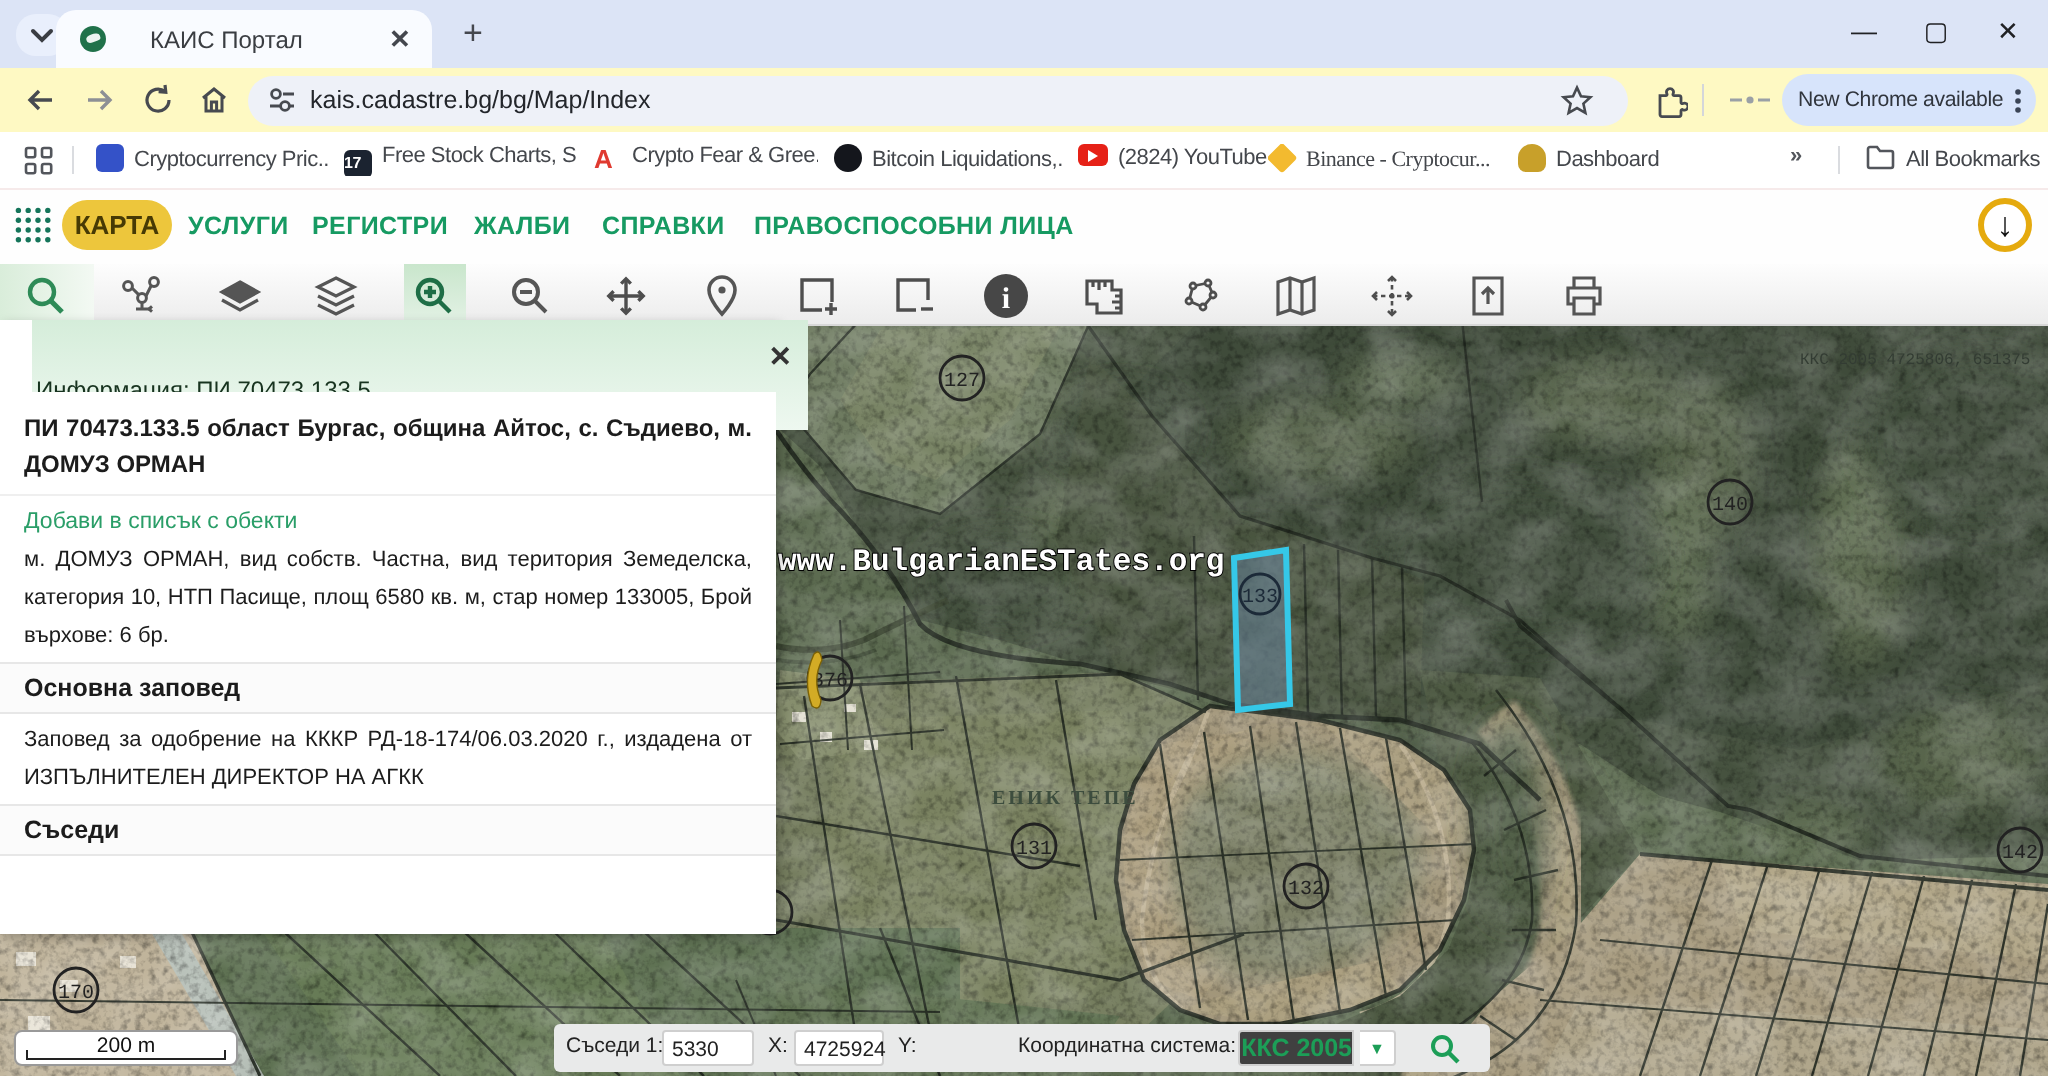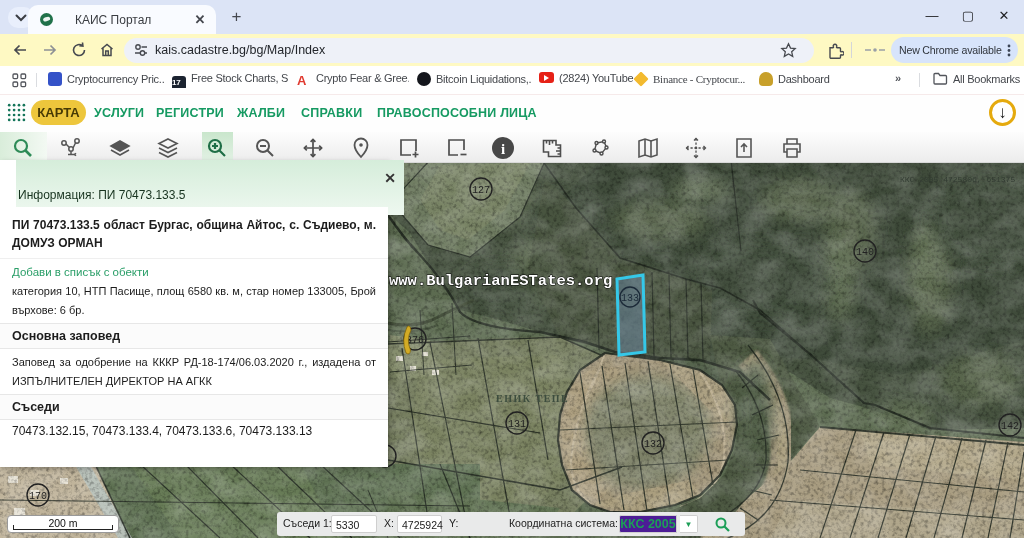--- a/index.html
+++ b/index.html
@@ -37,35 +37,35 @@
 
 
 .mtoolbar { position:absolute; top:132px; left:0; width:1024px; height:31px; background:linear-gradient(#fdfdfd,#ececec); border-bottom:1px solid #d8d8d8; }
 .mt { position:absolute; top:3px; width:26px; height:26px; }
 .searchtile { position:absolute; left:0; top:0; width:47px; height:31px; background:linear-gradient(90deg,#d9edda,#f3f9f3); }
 
 
 .panel { position:absolute; left:0; top:160px; width:388px; height:307px; background:#fff; box-shadow:2px 2px 5px rgba(0,0,0,.25); z-index:5; }
 .phead { position:absolute; top:0; left:16px; width:100%; height:55px; background:linear-gradient(#d5edda,#eef8f0); font-size:12px; color:#17331f; padding:28px 0 0 2px; }
 .pclose { position:absolute; right:8px; top:10px; font-size:14px; color:#333; font-weight:bold; }
-.pbody { position:absolute; top:47px; left:0; width:100%; height:208px; background:#fff; font-size:12.5px; color:#1c1c1c; }
+.pbody { position:absolute; top:36px; left:0; width:100%; height:208px; background:#fff; font-size:12.5px; color:#1c1c1c; }
 .ptitle { padding:10px 12px 6px 12px; font-weight:bold; font-size:12px; line-height:17.5px; border-bottom:1px solid #efefef; }
 .plink { padding:7px 12px 0 12px; color:#2a9e68; font-size:11.5px; }
 .ppara { padding:4px 12px 3px 12px; line-height:19px; font-size:11px; }
 .jline { text-align:justify; text-align-last:justify; }
 .psect { padding:5px 12px; font-weight:bold; font-size:12.5px; line-height:14px; border-top:1px solid #e7e7e7; border-bottom:1px solid #e7e7e7; background:#fbfbfb; }
 .pplain { padding:4px 12px 9px 12px; font-size:12px; }
 
 
 .scalebar { position:absolute; left:7px; top:515px; width:112px; height:18px; background:#fff; border:1px solid #999; border-radius:4px; z-index:6; font-size:10.5px; color:#111; text-align:center; line-height:15px; }
 .scalebar::after { content:""; position:absolute; left:5px; right:5px; bottom:2px; height:4px; border:1px solid #222; border-top:none; }
 .botbar { position:absolute; left:277px; top:512px; width:468px; height:24px; background:#e9eaea; border-radius:3px; z-index:6; font-size:10.5px; color:#222; }
 .botbar .lbl { position:absolute; top:5px; }
 .botbar .inp { position:absolute; top:3px; height:18px; background:#fff; border:1px solid #cfcfcf; border-radius:2px; font-size:10.5px; color:#222; padding:3px 0 0 4px; }
-.kks { position:absolute; left:342px; top:3px; width:58px; height:18px; background:#4c1d95; border:1px solid #cfcfcf; border-radius:2px 0 0 2px; color:#1c9e57; font-weight:bold; font-size:12.5px; text-align:center; line-height:17px; }
+.kks { position:absolute; left:342px; top:3px; width:58px; height:18px; background:#404040; border:1px solid #cfcfcf; border-radius:2px 0 0 2px; color:#1c9e57; font-weight:bold; font-size:12.5px; text-align:right; line-height:17px; }
 .kksdrop { position:absolute; left:403px; top:3px; width:18px; height:18px; background:#fff; border:1px solid #cfcfcf; border-left:none; border-radius:0 2px 2px 0; color:#1c9e57; font-size:8px; text-align:center; line-height:18px; }
 </style>
 </head>
 <body>
 <div id="stage">
 
   <svg id="map" width="1024" height="378" viewBox="0 0 1024 378" style="position:absolute;left:0;top:160px;">
     <defs>
       <filter id="grain" x="0" y="0" width="100%" height="100%" color-interpolation-filters="sRGB">
         <feTurbulence type="fractalNoise" baseFrequency="0.28 0.28" numOctaves="3" seed="7" result="n1"></feTurbulence>
@@ -263,30 +263,30 @@
 
   <div class="panel">
     <div class="phead">Информация: ПИ 70473.133.5<span class="pclose">✕</span></div>
     <div class="pbody">
       <div class="ptitle">
           <div class="jline">ПИ 70473.133.5 област Бургас, община Айтос, с. Съдиево, м.</div>
           <div>ДОМУЗ ОРМАН</div>
         </div>
       <div class="plink">Добави в списък с обекти</div>
       <div class="ppara">
+          <div class="jline">м. ДОМУЗ ОРМАН, вид собств. Частна, вид територия Земеделска,</div>
           <div class="jline">категория 10, НТП Пасище, площ 6580 кв. м, стар номер 133005, Брой</div>
           <div>върхове: 6 бр.</div>
         </div>
       <div class="psect">Основна заповед</div>
       <div class="ppara">
           <div class="jline">Заповед за одобрение на КККР РД-18-174/06.03.2020 г., издадена от</div>
           <div>ИЗПЪЛНИТЕЛЕН ДИРЕКТОР НА АГКК</div>
         </div>
       <div class="psect">Съседи</div>
-      <div class="pplain">70473.132.15, 70473.133.4, 70473.133.6, 70473.133.13</div>
     </div>
   </div>
 
   <div class="tabstrip">
     <div class="tabsearch">
         <svg style="position:absolute;left:7px;top:7px;" width="12" height="8" viewBox="0 0 12 8">
           <path d="M1.5 1.5 L6 6 L10.5 1.5" stroke="#3a3d43" stroke-width="2" fill="none" stroke-linecap="round"></path>
         </svg>
       </div>
     <div class="tab">

